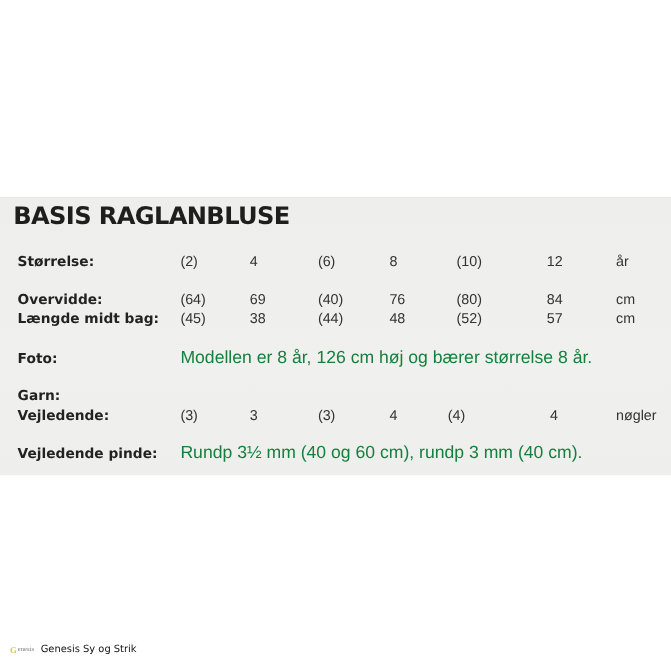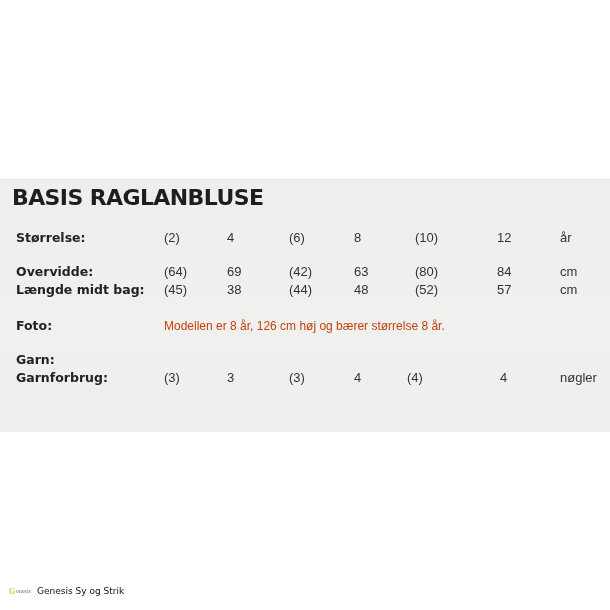--- a/index.html
+++ b/index.html
@@ -15,21 +15,21 @@
       position: absolute; left: 12px; top: 185px;
       font-family: "DejaVu Sans", sans-serif; font-weight: bold;
       font-size: 22px; letter-spacing: -0.6px; color: #1e1e1e;
     }
     .row { position: absolute; left: 4px; width: 485px; height: 16px; font-size: 13px; line-height: 16px; }
     .label {
       position: absolute; left: 12px; font-family: "DejaVu Sans", sans-serif;
       font-weight: bold; font-size: 12.5px; color: #222;
     }
     .cell { position: absolute; color: #333; font-size: 13px; }
-    .text { position: absolute; left: 160px; color: #c2410c; font-size: 12px; white-space: nowrap; }
+    .text { position: absolute; left: 160px; color: #15803d; font-size: 16px; white-space: nowrap; }
 
     .footer { position: absolute; left: 9px; top: 585px; height: 12px; display: flex; align-items: center; }
     .logo {
       font-size: 6px; color: #777; font-family: "Liberation Serif", serif; width: 28px;
       display: flex; align-items: center;
     }
     .logo .g { color: #e8c640; font-size: 8px; font-weight: bold; margin-right: 1px; }
     .brand { font-family: "DejaVu Sans", sans-serif; font-weight: normal; font-size: 9px; color: #111; }
   </style>
 </head>
@@ -47,22 +47,22 @@
   <span class="cell" style="left:350px">8</span>
   <span class="cell" style="left:411px">(10)</span>
   <span class="cell" style="left:493px">12</span>
   <span class="cell" style="left:556px">år</span>
 </div>
 
 <div class="row" style="top:264px">
   <span class="label">Overvidde:</span>
   <span class="cell" style="left:160px">(64)</span>
   <span class="cell" style="left:223px">69</span>
-  <span class="cell" style="left:285px">(42)</span>
-  <span class="cell" style="left:350px">63</span>
+  <span class="cell" style="left:285px">(40)</span>
+  <span class="cell" style="left:350px">76</span>
   <span class="cell" style="left:411px">(80)</span>
   <span class="cell" style="left:493px">84</span>
   <span class="cell" style="left:556px">cm</span>
 </div>
 
 <div class="row" style="top:282px">
   <span class="label">Længde midt bag:</span>
   <span class="cell" style="left:160px">(45)</span>
   <span class="cell" style="left:223px">38</span>
   <span class="cell" style="left:285px">(44)</span>
@@ -75,31 +75,33 @@
 <div class="row" style="top:318px">
   <span class="label">Foto:</span>
   <span class="text">Modellen er 8 år, 126 cm høj og bærer størrelse 8 år.</span>
 </div>
 
 <div class="row" style="top:352px">
   <span class="label">Garn:</span>
 </div>
 
 <div class="row" style="top:370px">
-  <span class="label">Garnforbrug:</span>
+  <span class="label">Vejledende:</span>
   <span class="cell" style="left:160px">(3)</span>
   <span class="cell" style="left:223px">3</span>
   <span class="cell" style="left:285px">(3)</span>
   <span class="cell" style="left:350px">4</span>
   <span class="cell" style="left:403px">(4)</span>
   <span class="cell" style="left:496px">4</span>
   <span class="cell" style="left:556px">nøgler</span>
 </div>
 
 <div class="row" style="top:404px">
+  <span class="label">Vejledende pinde:</span>
+  <span class="text">Rundp 3½ mm (40 og 60 cm), rundp 3 mm (40 cm).</span>
 </div>
 
 <div class="footer">
   <span class="logo">
     <span class="g">G</span>
     <span>enesis</span>
   </span>
   <span class="brand">Genesis Sy og Strik</span>
 </div>
 

